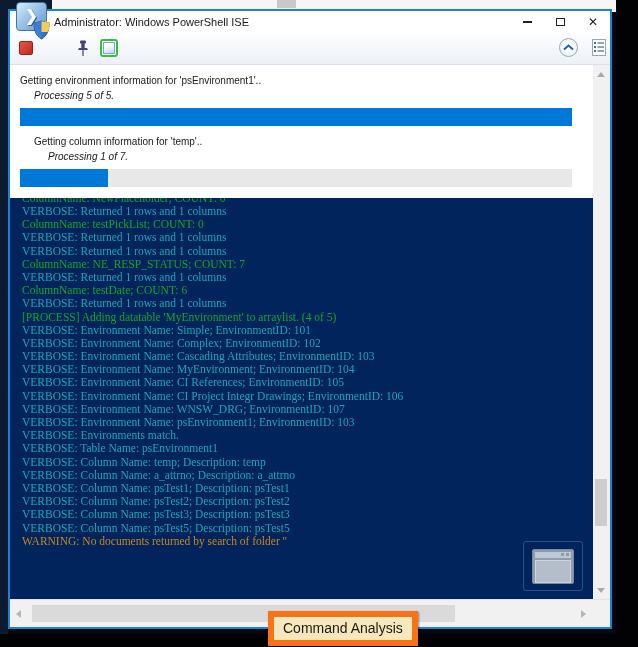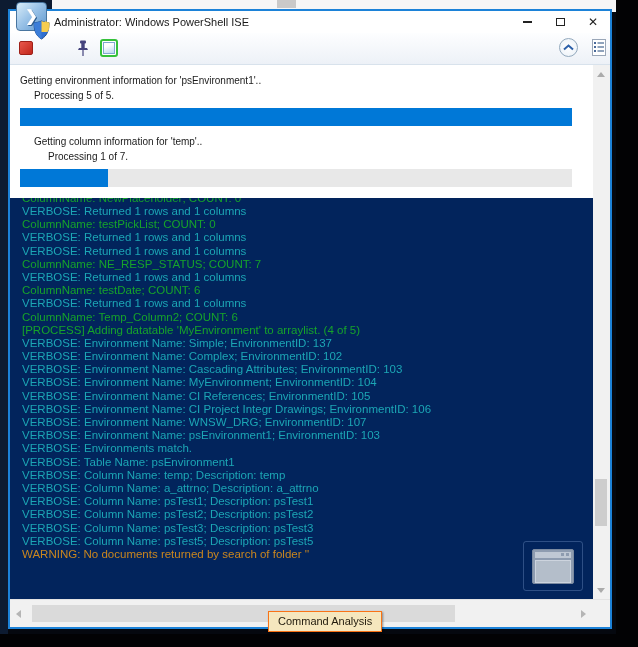--- a/index.html
+++ b/index.html
@@ -48,36 +48,36 @@
   .float-inner{width:100%; height:100%; border:1px solid #7FA8D0;
                background:linear-gradient(160deg,#FFFFFF 30%,#BBD7F0 100%);}
   .collapse-btn{position:absolute; right:32px; top:5px; width:19px; height:19px; border-radius:50%;
                 border:1px solid #93A9BD; background:radial-gradient(#FFFFFF,#E9F0F7); cursor:pointer;
                 display:flex; align-items:center; justify-content:center;}
   .panel-btn{position:absolute; right:4px; top:6px; cursor:pointer; display:flex;}
 
   
   .progress-pane{height:134px; background:#FFF; position:relative; padding:10px 27px 0 10px; font-size:10px; color:#1A1A1A;}
   .prog-activity{white-space:nowrap;}
-  .prog-status{margin-left:14px; margin-top:4px;}
+  .prog-status{margin-left:14px; margin-top:4px;font-style:italic;}
   .prog-bar{margin-top:7px; height:18px; background:#E8E8E8; width:552px; overflow:hidden;}
   .prog-fill{height:100%; background:var(--accent-blue);}
   .task2 .prog-activity{margin-left:14px; margin-top:10px;}
   .task2 .prog-status{margin-left:28px;}
   .vrail{position:absolute; right:0; top:0; bottom:0; width:17px; background:#F1F1F1;}
   .arrow-up{position:absolute; left:4px; top:7px; width:0; height:0;
             border-left:4.5px solid transparent; border-right:4.5px solid transparent; border-bottom:5px solid #ABABAB;}
   .arrow-down{position:absolute; left:4px; bottom:6px; width:0; height:0;
             border-left:4.5px solid transparent; border-right:4.5px solid transparent; border-top:5px solid #ABABAB;}
   .vthumb{position:absolute; left:2px; top:281px; width:12px; height:47px; background:#CDCDCD;}
 
   
   .console-row{height:404px; display:flex;}
   .console{flex:1; background:var(--console-bg); overflow:hidden; position:relative;
-           font-family:Liberation Sans, sans-serif; font-size:11.5px; line-height:13.2px;
+           font-family:Liberation Serif, serif; font-size:11.5px; line-height:13.2px;
            padding-left:12px; white-space:nowrap;}
   .cline{height:13.2px;}
   .cline:first-child{margin-top:-6px;}
   .verbose{color:var(--verbose);}
   .host{color:var(--host-green);}
   .process{color:var(--host-green);}
   .warning{color:var(--warning);}
   .console-vrail{width:17px; background:#F1F1F1; position:relative;}
 
   .console-win-icon{position:absolute; right:10px; bottom:8px; width:60px; height:50px;
@@ -90,22 +90,22 @@
 
   
   .hscroll{height:28px; background:#F1F1F1; position:relative; border-top:1px solid #E3E3E3;}
   .h-arrow-left{position:absolute; left:6px; top:10px; width:0; height:0;
         border-top:4.5px solid transparent; border-bottom:4.5px solid transparent; border-right:5px solid #B5B5B5;}
   .h-arrow-right{position:absolute; right:24px; top:10px; width:0; height:0;
         border-top:4.5px solid transparent; border-bottom:4.5px solid transparent; border-left:5px solid #B5B5B5;}
   .hthumb{position:absolute; left:22px; top:5px; width:423px; height:17px; background:#DADADA;}
 
   
-  .tooltip{position:absolute; left:268px; top:611px; background:#F5E7BE; border:1px solid #f97316;
-           padding:3px 9px 4px; font-size:11px; color:#201A0C; z-index:60; box-shadow:1px 1px 2px rgba(0,0,0,0.4);}
+  .tooltip{position:absolute; left:268px; top:611px; background:#F5E7BE; border:6px solid #f97316;
+           padding:3px 9px 4px; font-size:14px; color:#201A0C; z-index:60; box-shadow:1px 1px 2px rgba(0,0,0,0.4);}
 </style>
 </head>
 <body>
 
 <div class="stage">
   <div class="bg-top-strip"></div>
   <div class="bg-top-dark"></div>
   <div class="bg-left-strip"></div>
   <div class="bg-notch"></div>
   <div class="bg-right"></div>
@@ -183,23 +183,22 @@
       <div class="console">
         <div class="cline host">ColumnName: NewPlaceholder; COUNT: 0</div>
           <div class="cline verbose">VERBOSE: Returned 1 rows and 1 columns</div>
           <div class="cline host">ColumnName: testPickList; COUNT: 0</div>
           <div class="cline verbose">VERBOSE: Returned 1 rows and 1 columns</div>
           <div class="cline verbose">VERBOSE: Returned 1 rows and 1 columns</div>
           <div class="cline host">ColumnName: NE_RESP_STATUS; COUNT: 7</div>
           <div class="cline verbose">VERBOSE: Returned 1 rows and 1 columns</div>
           <div class="cline host">ColumnName: testDate; COUNT: 6</div>
           <div class="cline verbose">VERBOSE: Returned 1 rows and 1 columns</div>
-          <div class="cline host">ColumnName: Temp_Column2; COUNT: 6</div>
           <div class="cline process">[PROCESS] Adding datatable 'MyEnvironment' to arraylist. (4 of 5)</div>
-          <div class="cline verbose">VERBOSE: Environment Name: Simple; EnvironmentID: 137</div>
+          <div class="cline verbose">VERBOSE: Environment Name: Simple; EnvironmentID: 101</div>
           <div class="cline verbose">VERBOSE: Environment Name: Complex; EnvironmentID: 102</div>
           <div class="cline verbose">VERBOSE: Environment Name: Cascading Attributes; EnvironmentID: 103</div>
           <div class="cline verbose">VERBOSE: Environment Name: MyEnvironment; EnvironmentID: 104</div>
           <div class="cline verbose">VERBOSE: Environment Name: CI References; EnvironmentID: 105</div>
           <div class="cline verbose">VERBOSE: Environment Name: CI Project Integr Drawings; EnvironmentID: 106</div>
           <div class="cline verbose">VERBOSE: Environment Name: WNSW_DRG; EnvironmentID: 107</div>
           <div class="cline verbose">VERBOSE: Environment Name: psEnvironment1; EnvironmentID: 103</div>
           <div class="cline verbose">VERBOSE: Environments match.</div>
           <div class="cline verbose">VERBOSE: Table Name: psEnvironment1</div>
           <div class="cline verbose">VERBOSE: Column Name: temp; Description: temp</div>

